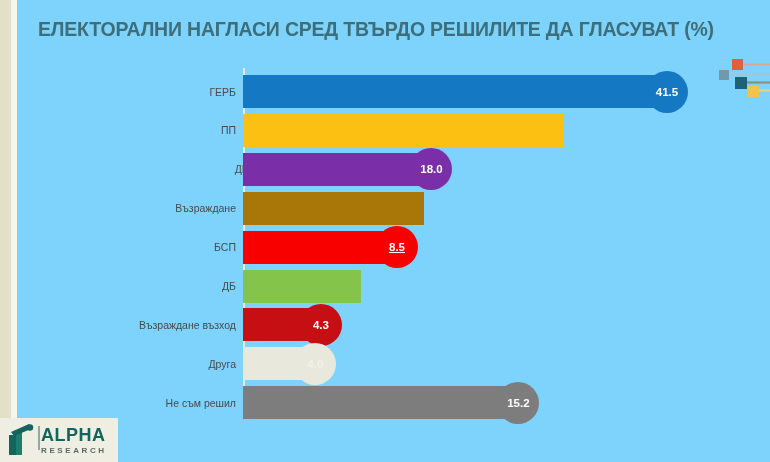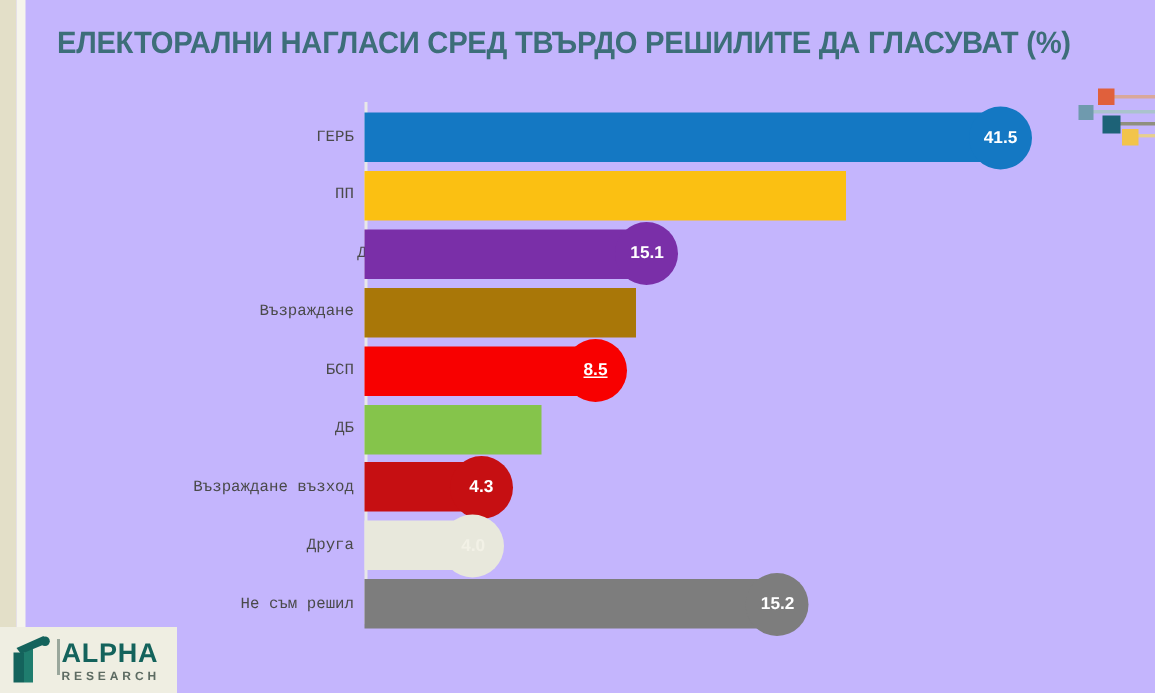--- a/index.html
+++ b/index.html
@@ -5,21 +5,21 @@
 <style>
   html, body {
     margin: 0;
     padding: 0;
     background: #ffffff;
   }
   #slide {
     position: relative;
     width: 770px;
     height: 462px;
-    background: #c4b5fd;
+    background: #7dd3fc;
     overflow: hidden;
     font-family: "Liberation Sans", "DejaVu Sans", sans-serif;
   }
   
   .edge-strip {
     position: absolute;
     left: 0;
     top: 0;
     width: 11px;
     height: 462px;
@@ -72,21 +72,21 @@
   }
   .cat-label {
     position: absolute;
     right: 534px; 
     top: 50%;
     transform: translateY(-50%);
     font-size: 10.5px;
     color: #4a4a4a;
     white-space: nowrap;
     text-align: right;
-    font-family: Liberation Mono, monospace;
+    font-family: Liberation Sans, sans-serif;
   }
   .bar {
     position: absolute;
     left: 243px;
     top: 3px;
     height: 33px;
     border-radius: 0;
   }
   .bubble {
     position: absolute;
@@ -175,21 +175,21 @@
           <div class="bar" style="width: 424.008px; background: rgb(20, 120, 195);"></div>
           <div class="bubble" style="background: rgb(20, 120, 195); left: 646.008px;">41.5</div>
         </div>
         <div class="row" style="top: 48.9px;">
           <div class="cat-label">ПП</div>
           <div class="bar" style="width: 320.724px; background: rgb(251, 192, 18);"></div>
         </div>
         <div class="row" style="top: 87.8px; padding-left: 21px;">
           <div class="cat-label">ДПС</div>
           <div class="bar" style="width: 188.448px; background: rgb(122, 47, 168);"></div>
-          <div class="bubble" style="background: rgb(122, 47, 168); left: 410.448px;">15.1</div>
+          <div class="bubble" style="background: rgb(122, 47, 168); left: 410.448px;">18.0</div>
         </div>
         <div class="row" style="top: 126.7px;">
           <div class="cat-label">Възраждане</div>
           <div class="bar" style="width: 181.2px; background: rgb(169, 119, 8);"></div>
         </div>
         <div class="row" style="top: 165.6px;">
           <div class="cat-label">БСП</div>
           <div class="bar" style="width: 154.02px; background: rgb(248, 0, 0);"></div>
           <div class="bubble" style="background: rgb(248, 0, 0); left: 376.02px; text-decoration: underline;">8.5</div>
         </div>

